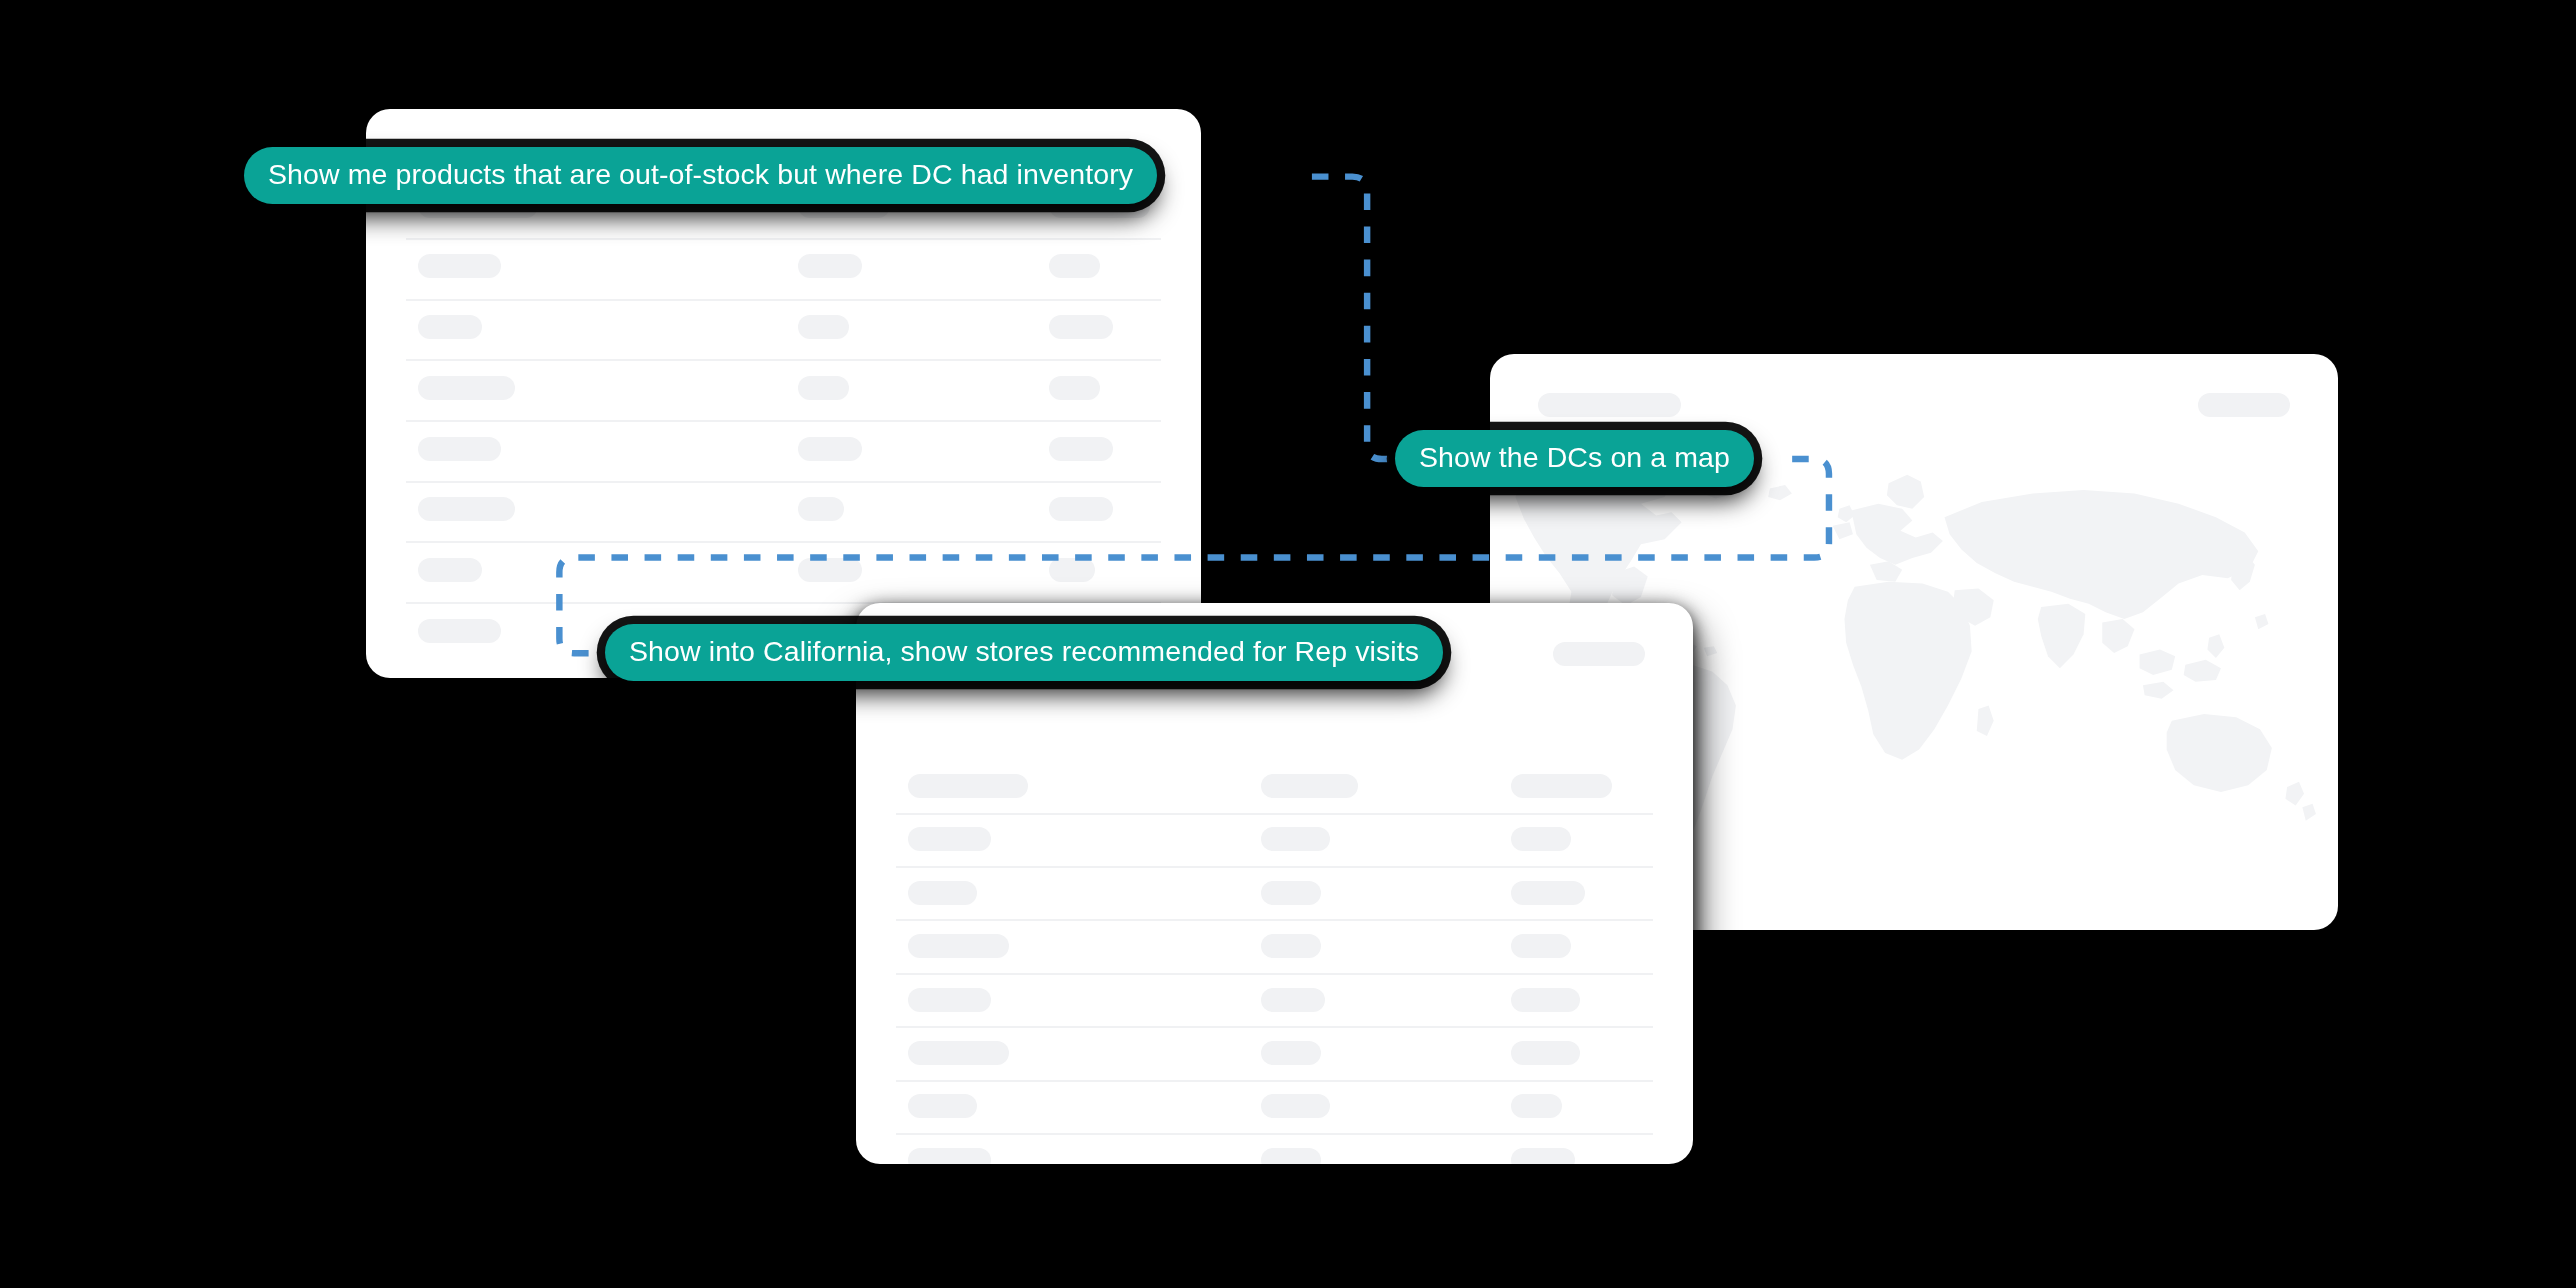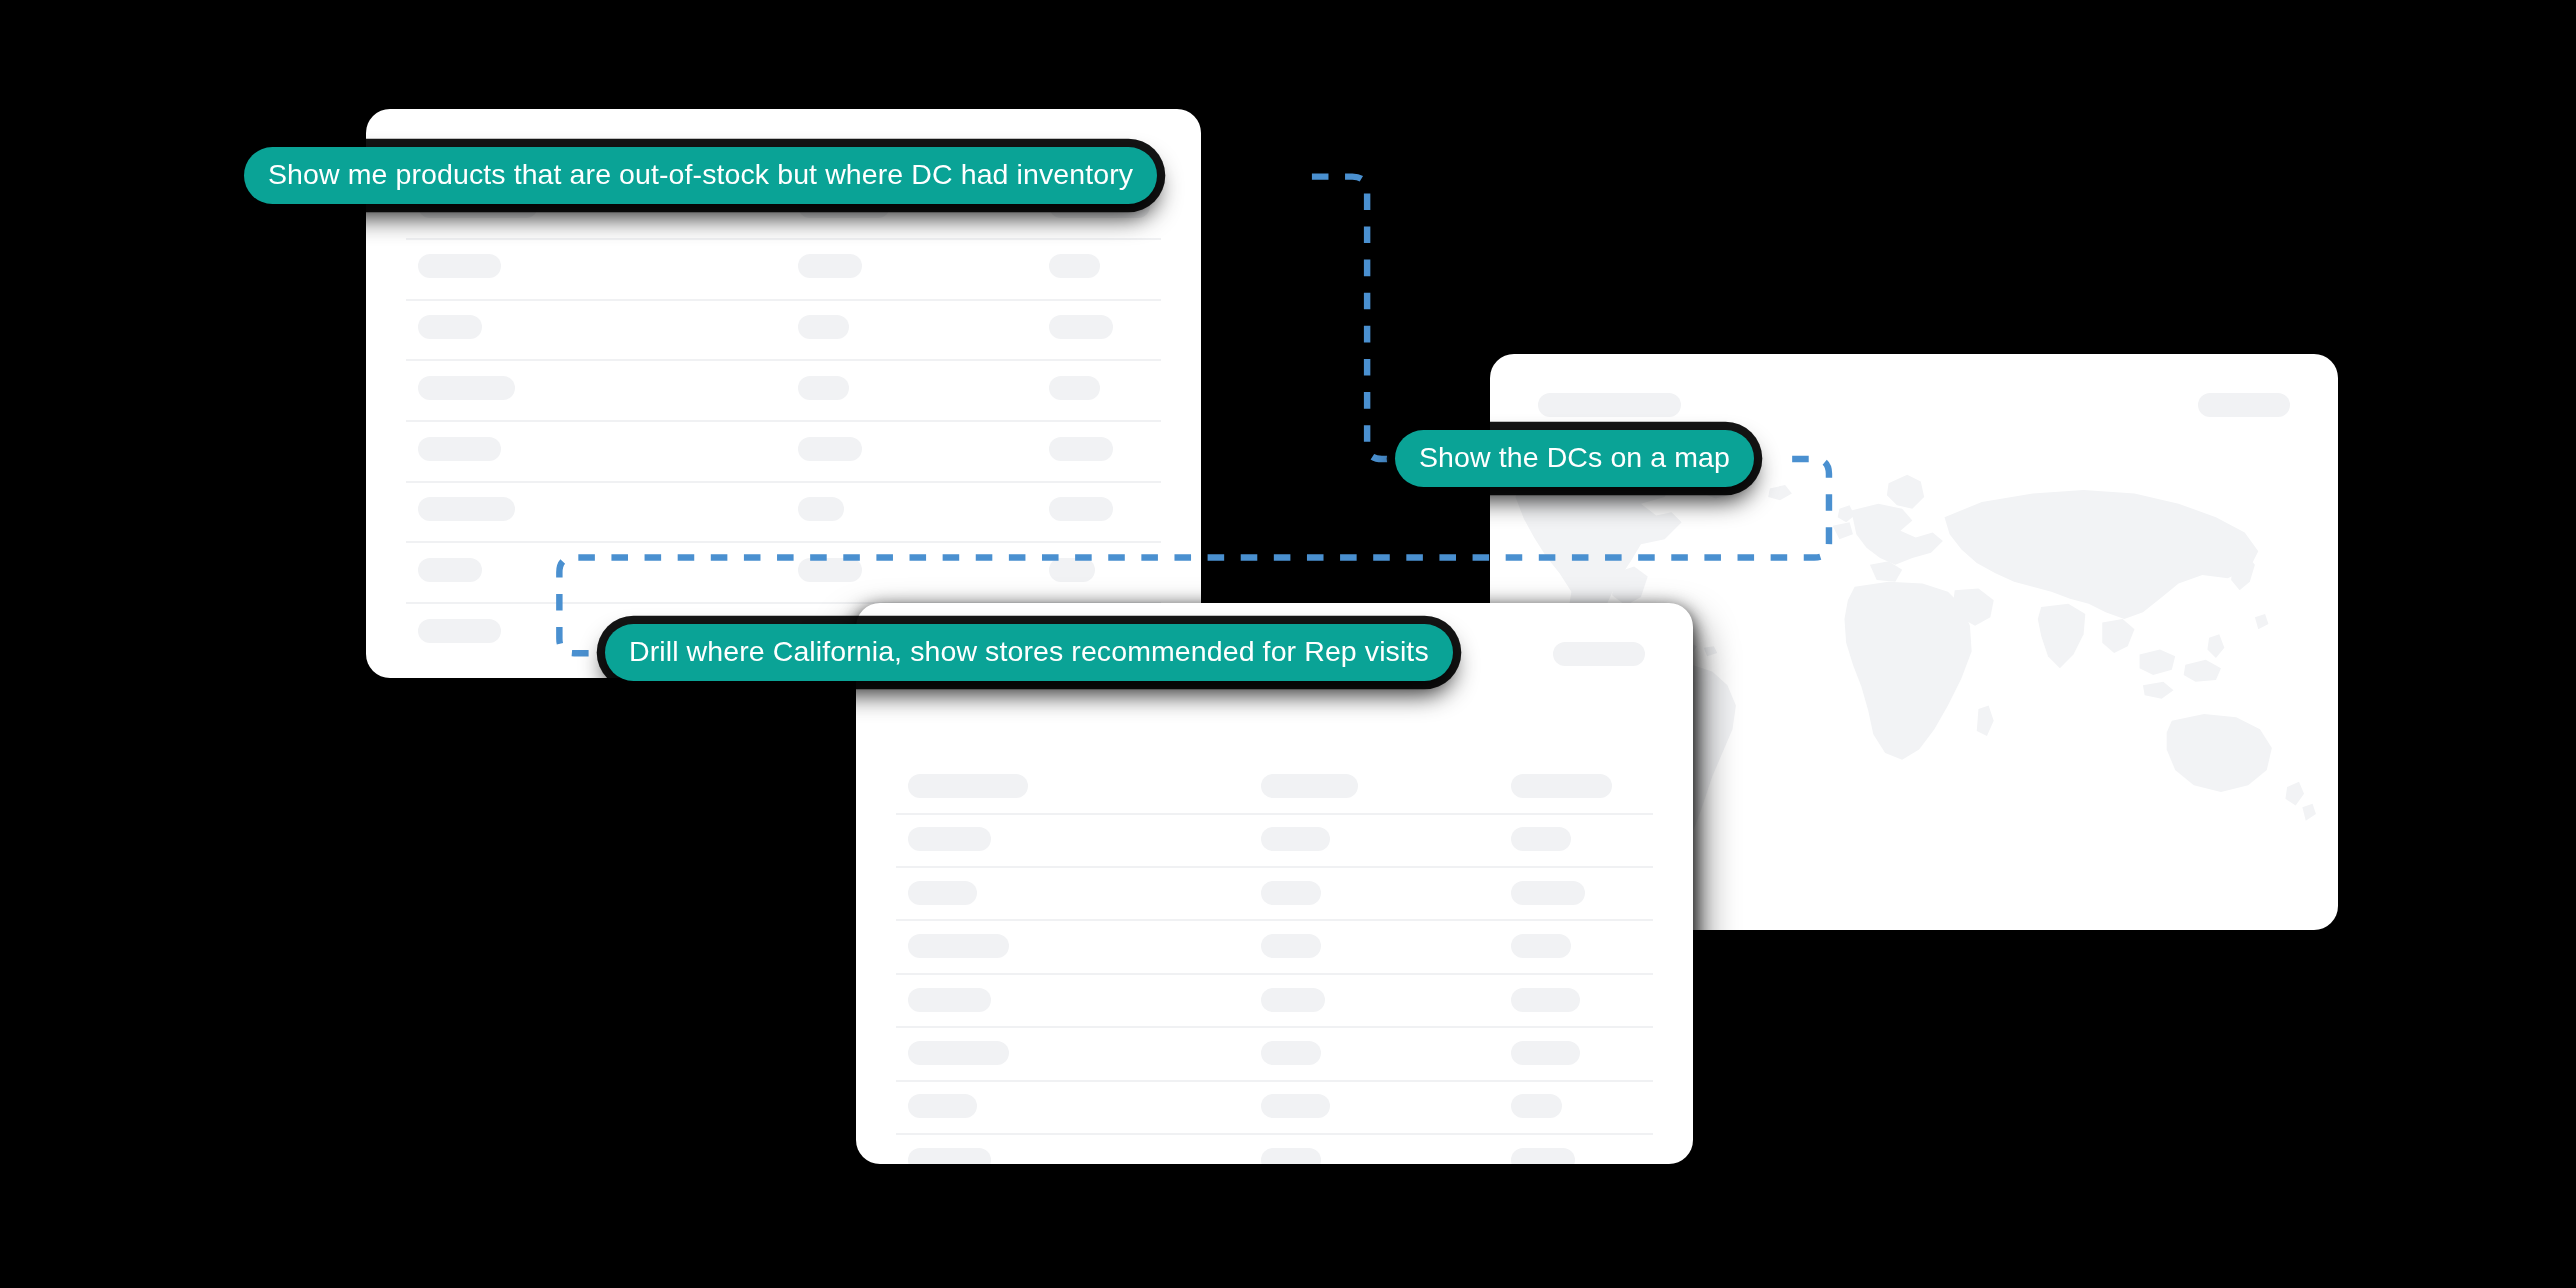--- a/index.html
+++ b/index.html
@@ -195,17 +195,17 @@
 
   <div class="pill" style="left:244px;top:147px;">
     <span>Show me products that are out-of-stock but where DC had inventory</span>
   </div>
 
   <div class="pill" style="left:1395px;top:430px;">
     <span>Show the DCs on a map</span>
   </div>
 
   <div class="pill" style="left:605px;top:624px;">
-    <span>Drill where California, show stores recommended for Rep visits</span>
+    <span>Show into California, show stores recommended for Rep visits</span>
   </div>
 
 </div>
 
 
 </body></html>

